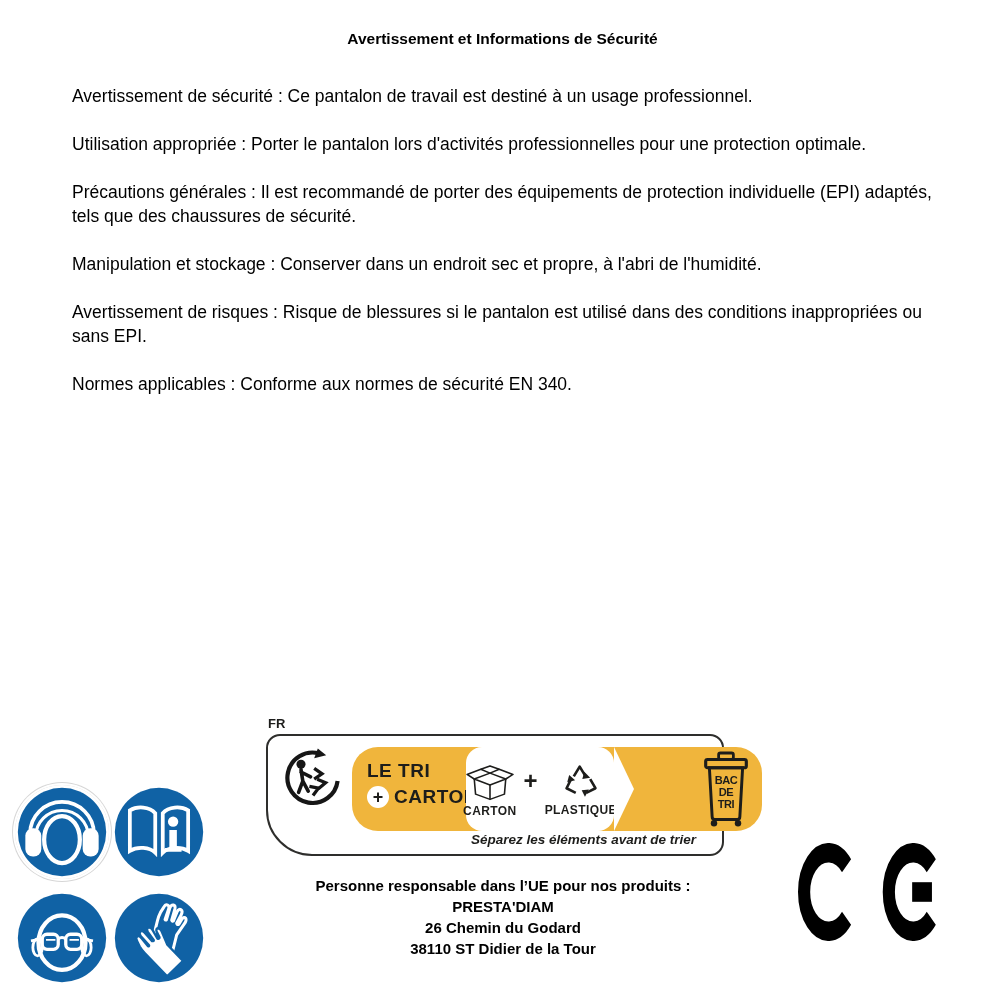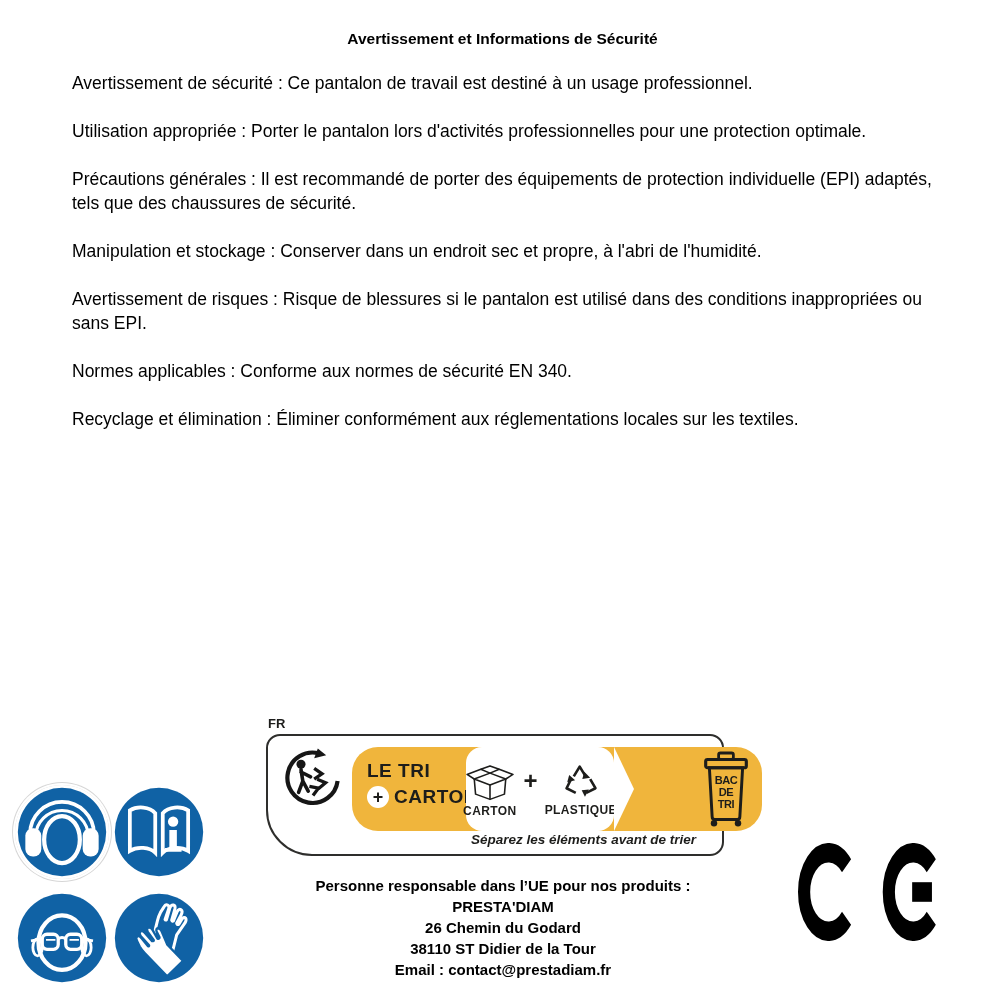--- a/index.html
+++ b/index.html
@@ -1,20 +1,20 @@
 <!DOCTYPE html>
 <html><head>
 <meta charset="utf-8">
 <style>
   html,body{margin:0;padding:0;background:#fff;}
   .page{position:relative;width:1005px;height:1005px;background:#fff;overflow:hidden;
         font-family:"Liberation Sans",sans-serif;color:#000;}
   .title{position:absolute;top:30px;left:0;width:100%;text-align:center;
          font-size:15.5px;font-weight:bold;}
-  .content{position:absolute;left:72px;top:71px;width:862px;
+  .content{position:absolute;left:72px;top:84px;width:862px;
            font-size:17.5px;line-height:24px;}
   .content p{margin:0 0 24px 0;}
 
   
   .safety-grid{position:absolute;left:15px;top:785px;display:grid;
                grid-template-columns:94px 94px;grid-column-gap:3px;grid-row-gap:12px;}
   .sicon{width:94px;height:94px;display:block;}
   .ring{border-radius:50%;box-shadow:0 0 0 2px #fff,0 0 0 3px #d6d6d6;}
 
   
@@ -55,21 +55,20 @@
 
   <div class="title">Avertissement et Informations de Sécurité</div>
 
   <div class="content">
     <p>Avertissement de sécurité : Ce pantalon de travail est destiné à un usage professionnel.</p>
     <p>Utilisation appropriée : Porter le pantalon lors d'activités professionnelles pour une protection optimale.</p>
     <p>Précautions générales : Il est recommandé de porter des équipements de protection individuelle (EPI) adaptés, tels que des chaussures de sécurité.</p>
     <p>Manipulation et stockage : Conserver dans un endroit sec et propre, à l'abri de l'humidité.</p>
     <p>Avertissement de risques : Risque de blessures si le pantalon est utilisé dans des conditions inappropriées ou sans EPI.</p>
     <p>Normes applicables : Conforme aux normes de sécurité EN 340.</p>
-    <p>Recyclage et élimination : Éliminer conformément aux réglementations locales sur les textiles.</p>
   </div>
 
   <div class="safety-grid">
 
     <svg class="sicon ring" viewBox="0 0 100 100">
       <circle cx="50" cy="50" r="47" fill="#1062A5"></circle>
       <path d="M16,52 A34,34 0 0 1 84,52" fill="none" stroke="#fff" stroke-width="4"></path>
       <path d="M22,55 A28,28 0 0 1 78,55" fill="none" stroke="#fff" stroke-width="3.2"></path>
       <rect x="11" y="46" width="17" height="30" rx="8" fill="#fff"></rect>
       <rect x="72" y="46" width="17" height="30" rx="8" fill="#fff"></rect>
@@ -174,21 +173,20 @@
 
       <div class="tagline">Séparez les éléments avant de trier</div>
     </div>
   </div>
 
   <div class="address">
     <div>Personne responsable dans l’UE pour nos produits :</div>
     <div>PRESTA'DIAM</div>
     <div>26 Chemin du Godard</div>
     <div>38110 ST Didier de la Tour</div>
-    <div>Email : contact@prestadiam.fr</div>
   </div>
 
   <svg class="ce" width="138" height="98" viewBox="0 0 272 120" preserveAspectRatio="none">
     <g fill="none" stroke="#000" stroke-width="24">
       <path d="M95.7,27.9 A48,48 0 1 0 95.7,92.1"></path>
       <path d="M262.7,27.9 A48,48 0 1 0 262.7,92.1"></path>
       <line x1="225" y1="60" x2="264" y2="60"></line>
     </g>
   </svg>
 

